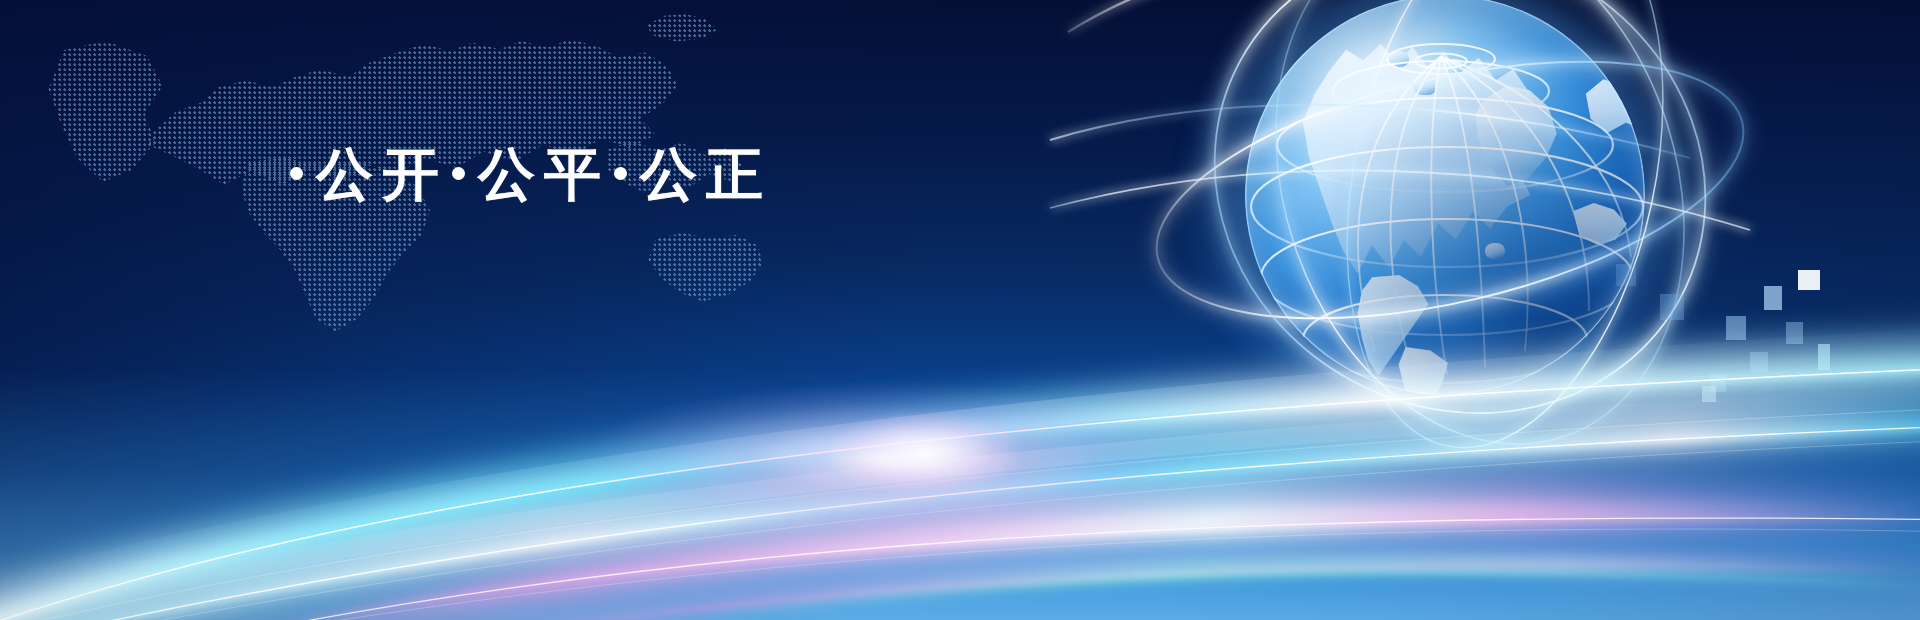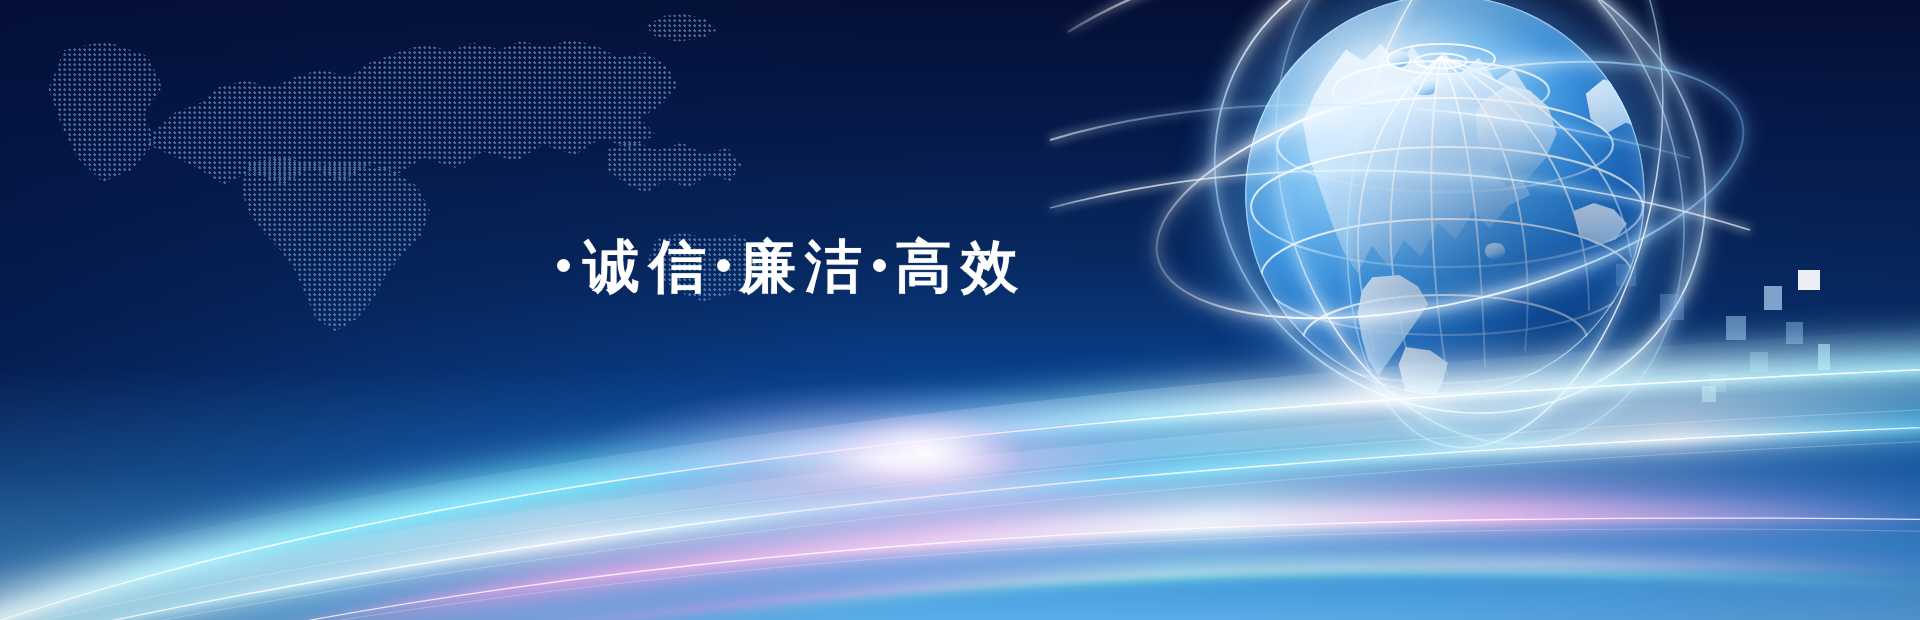--- a/index.html
+++ b/index.html
@@ -465,19 +465,19 @@
       </g>
     </svg>
   </div>
 
   <div class="pink-glow"></div>
   <div class="white-hot"></div>
   <div class="bg-vig"></div>
 
   <div class="headline">
 
-
-    <div class="tline line2">
-      <span class="sep"></span><span class="ch">诚信</span><span class="sep tight"></span><span class="ch">廉洁</span><span class="sep tight"></span><span class="ch">高效</span>
+    <div class="tline line1">
+      <span class="sep"></span><span class="ch">公开</span><span class="sep"></span><span class="ch">公平</span><span class="sep"></span><span class="ch">公正</span>
     </div>
+
 
   </div>
 </div>
 
 </body></html>

